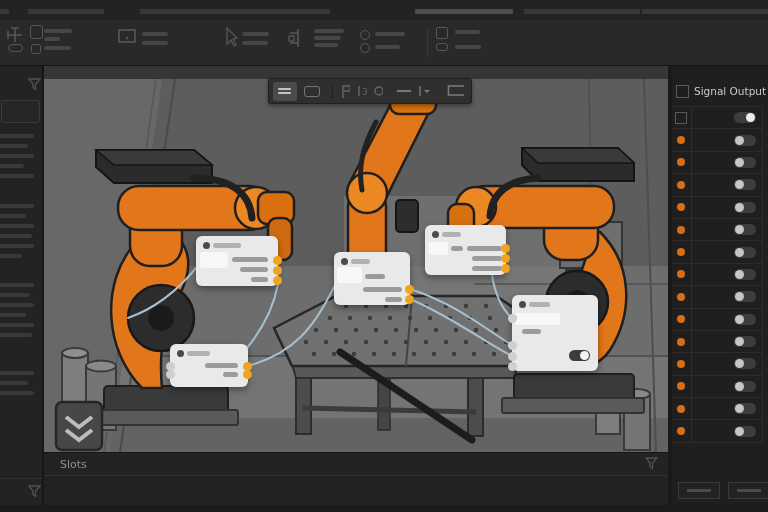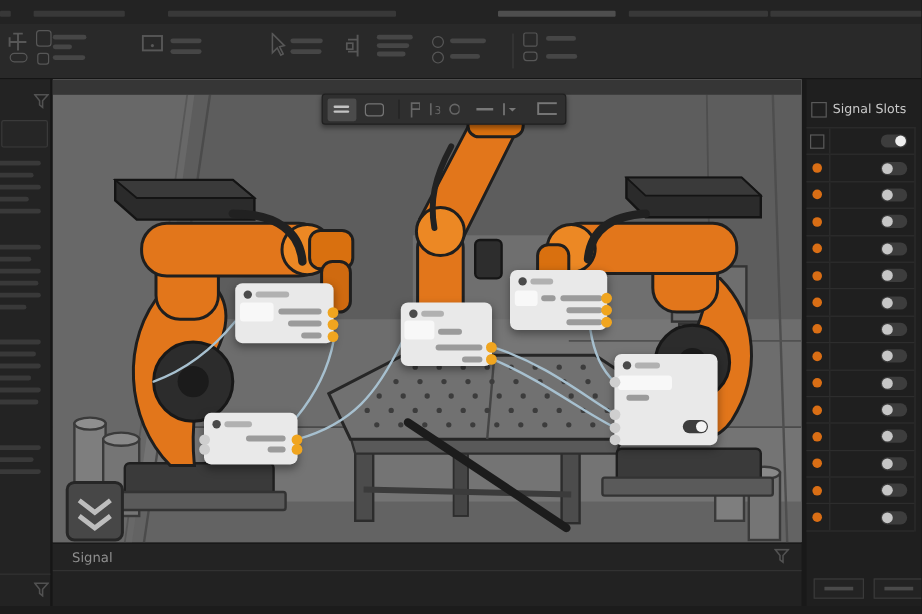--- a/index.html
+++ b/index.html
@@ -422,31 +422,31 @@
         <path d="M7,6 L10,9 L13,6 Z" fill="#787878"></path>
         </svg>
       <div class="vtb-gap"></div>
       <svg width="22" height="14">
         <rect x="1.5" y="2" width="18" height="9" fill="none" stroke="#787878" stroke-width="1.6"></rect>
         </svg>
     </div>
   </div>
 
   <div class="outhead">
-    <span class="lbl">Signal</span>
+    <span class="lbl">Slots</span>
     <svg class="funnel" style="position:absolute;right:10px;top:4px;" width="13" height="13">
       <polygon points="1,1 12,1 7.5,6 7.5,11.5 5,9.5 5,6" fill="none" stroke="#525252" stroke-width="1.3"></polygon>
       </svg>
   </div>
   <div class="outbody"></div>
 
   <div class="rpanel">
     <div class="rp-head">
       <div class="rp-check"></div>
-      <div class="rp-title">Signal Slots</div>
+      <div class="rp-title">Signal Output</div>
     </div>
     <div class="rp-rows" id="signal-rows">
         <div class="srow">
           <span class="vd"></span>
           <span class="rsq"></span>
           <span class="toggle on">
             <span class="knob"></span>
           </span>
         </div>
         <div class="srow">

